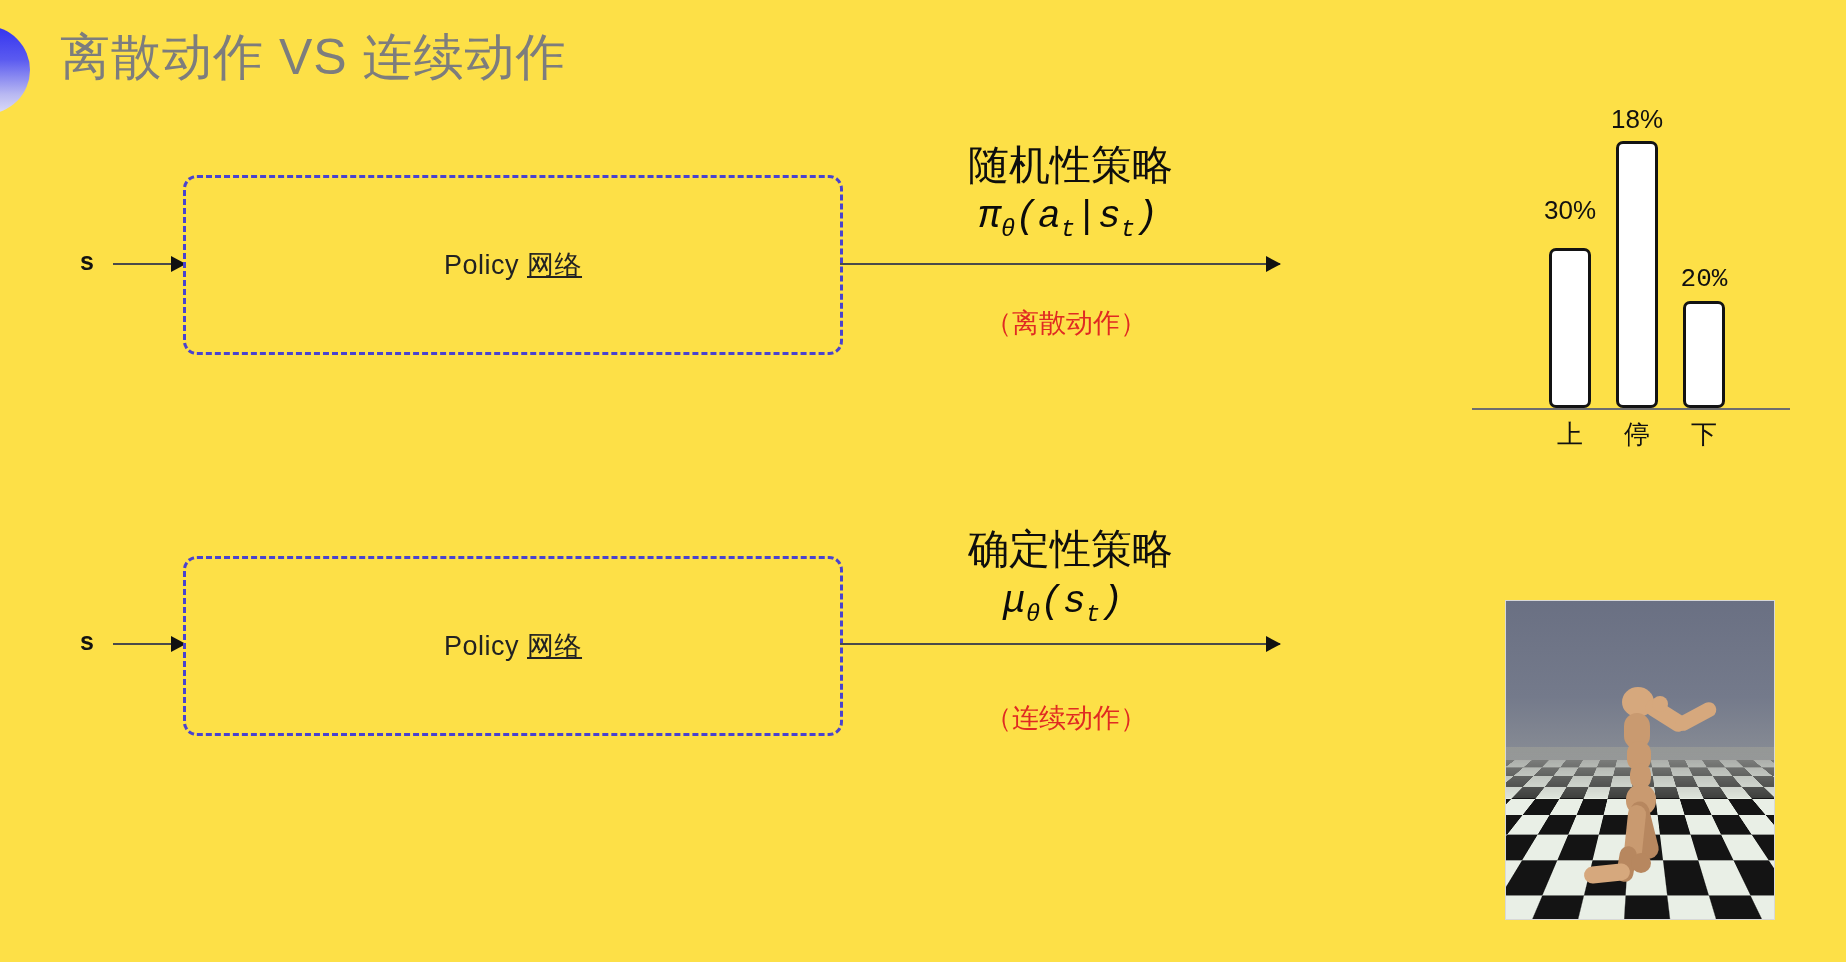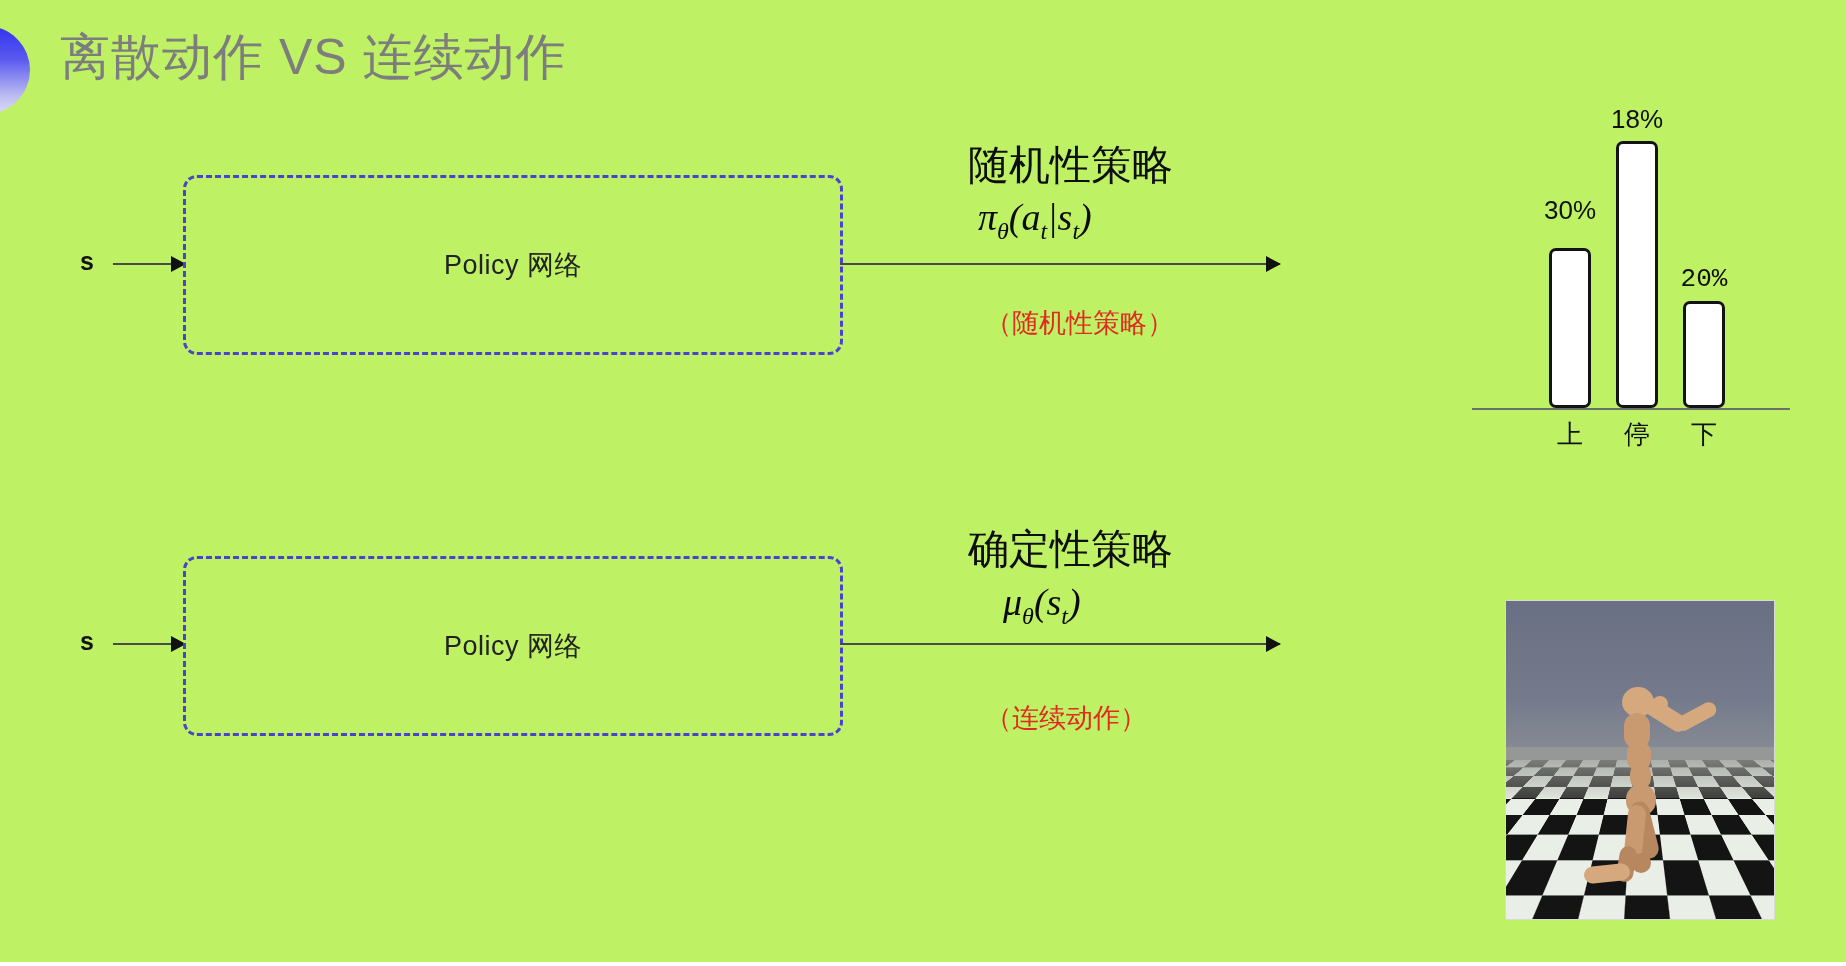--- a/index.html
+++ b/index.html
@@ -1,21 +1,21 @@
 <!DOCTYPE html>
 <html><head>
 <meta charset="utf-8">
 <style>
   html,body{margin:0;padding:0;background:#fff;}
   body{
     width:1846px;height:966px;position:relative;overflow:hidden;
     font-family:"Liberation Sans","DejaVu Sans",sans-serif;
     background:#ffffff;
   }
-  #slide{position:absolute;left:0;top:0;width:1846px;height:966px;background:#bef264;}
+  #slide{position:absolute;left:0;top:0;width:1846px;height:966px;background:#fde047;}
 
   
   .title-bullet{
     position:absolute;left:-22px;top:26px;width:52px;height:88px;
     border-radius:0 44px 44px 0;
     background:linear-gradient(180deg,#3333ef 0%,#5a5af0 38%,#b9b9f2 78%,#dcdcf8 100%);
   }
   .title-text{
     position:absolute;left:60px;top:28px;
     font-size:50px;line-height:1.18;color:#7d7d7d;
@@ -40,28 +40,28 @@
     position:absolute;
     border:3px dashed #4game;
     border:3px dashed #4a43cf;
     border-radius:14px;
     background:transparent;
     display:flex;align-items:center;justify-content:center;
   }
   .policy-label{
     font-size:27px;color:#222;letter-spacing:.5px;white-space:nowrap;
   }
-  .policy-label .zh{font-family:"DejaVu Sans","Liberation Sans",sans-serif;}
+  .policy-label .zh{font-family:"DejaVu Sans","Liberation Sans",sans-serif;text-decoration:underline;}
 
   .policy-title{
     position:absolute;font-size:41px;color:#0e0e0e;white-space:nowrap;
   }
   .formula{
     position:absolute;white-space:nowrap;color:#0b0b0b;
-    font-family:Liberation Serif, serif;
+    font-family:Liberation Mono, monospace;
     font-style:italic;font-size:38px;
   }
   .formula .sub{
     font-size:24px;vertical-align:sub;font-style:italic;
   }
   .red-note{
     position:absolute;font-size:27px;color:#e02a22;white-space:nowrap;
   }
 
   
@@ -132,21 +132,21 @@
   </div>
 
   <div class="arrow" style="left:840px;top:263px;width:440px;"></div>
 
   <div class="policy-title" style="left:968px;top:138px;">随机性策略</div>
 
   <div class="formula" style="left:978px;top:195px;">
     <span>π</span><span class="sub">θ</span><span>(a</span><span class="sub">t</span><span>|s</span><span class="sub">t</span><span>)</span>
   </div>
 
-  <div class="red-note" style="left:985px;top:305px;">（随机性策略）</div>
+  <div class="red-note" style="left:985px;top:305px;">（离散动作）</div>
 
   <div id="barchart" style="left:1472px;top:95px;width:320px;height:300px;">
 
     <div class="axis-line" style="left:0px;top:313px;width:318px;"></div>
 
     <div class="bar" style="left: 77px; top: 153px; width: 42px; height: 160px;"></div>
     <div class="bar-value" style="left: 57px; top: 100px; width: 82px;">30%</div>
     <div class="bar-cat" style="left:57px;top:322px;width:82px;">上</div>
 
     <div class="bar" style="left:144px;top:46px;width:42px;height:267px;"></div>

